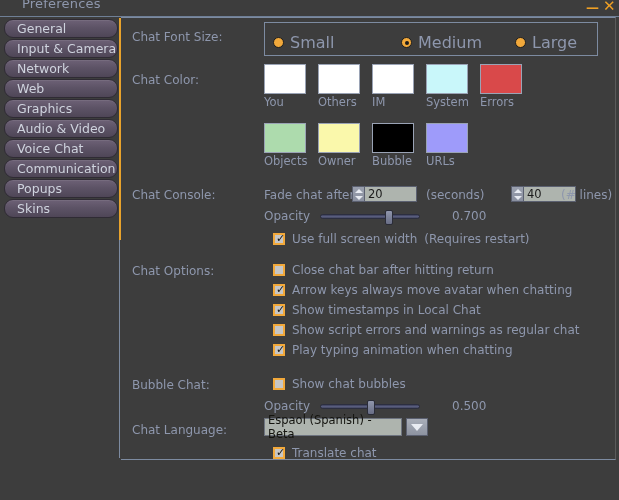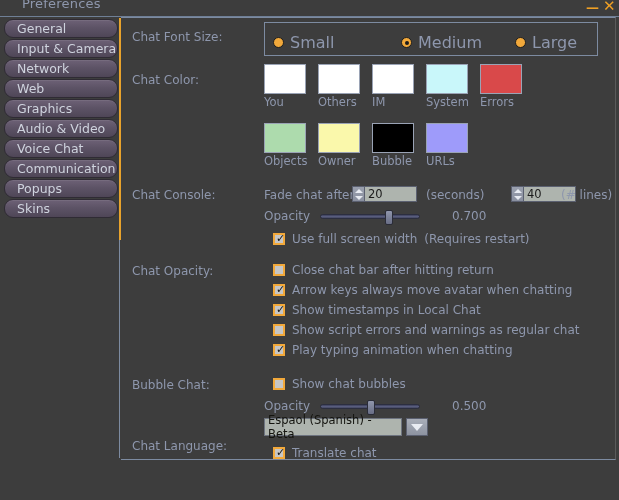--- a/index.html
+++ b/index.html
@@ -342,21 +342,21 @@
     </div>
 
     <div class="check-item" style="left:152px; top:214px;">
       <div class="checkbox on">
           <span class="tick">✓</span>
         </div>
       <span>Use full screen width</span>
       <span class="note">(Requires restart)</span>
     </div>
 
-    <div class="row-label" style="left:11px; top:246px;">Chat Opacity:</div>
+    <div class="row-label" style="left:11px; top:246px;">Chat Options:</div>
     <div id="chat-options">
         <div class="check-item" style="left: 152px; top: 245px;">
           <div class="checkbox"></div>
           <span>Close chat bar after hitting return</span>
         </div>
         <div class="check-item" style="left: 152px; top: 265px;">
           <div class="checkbox on">
             <span class="tick">✓</span>
           </div>
           <span>Arrow keys always move avatar when chatting</span>
@@ -387,21 +387,21 @@
     </div>
 
     <div class="slider-wrap" style="left:143px; top:381px;">
       <div class="slider-label">Opacity</div>
       <div class="slider-track">
         <div class="slider-thumb" id="bubble-opacity-thumb" style="left: 46px;"></div>
       </div>
       <div class="slider-value">0.500</div>
     </div>
 
-    <div class="row-label" style="left:11px; top:405px;margin-top:16px;">Chat Language:</div>
+    <div class="row-label" style="left:11px; top:405px;">Chat Language:</div>
 
     <div class="combo" style="left:143px; top:400px;">
       <div class="combo-field">Espaol (Spanish) - Beta</div>
       <div class="combo-arrow">
           <div class="tri"></div>
         </div>
     </div>
 
     <div class="check-item" style="left:152px; top:428px;">
       <div class="checkbox on">

